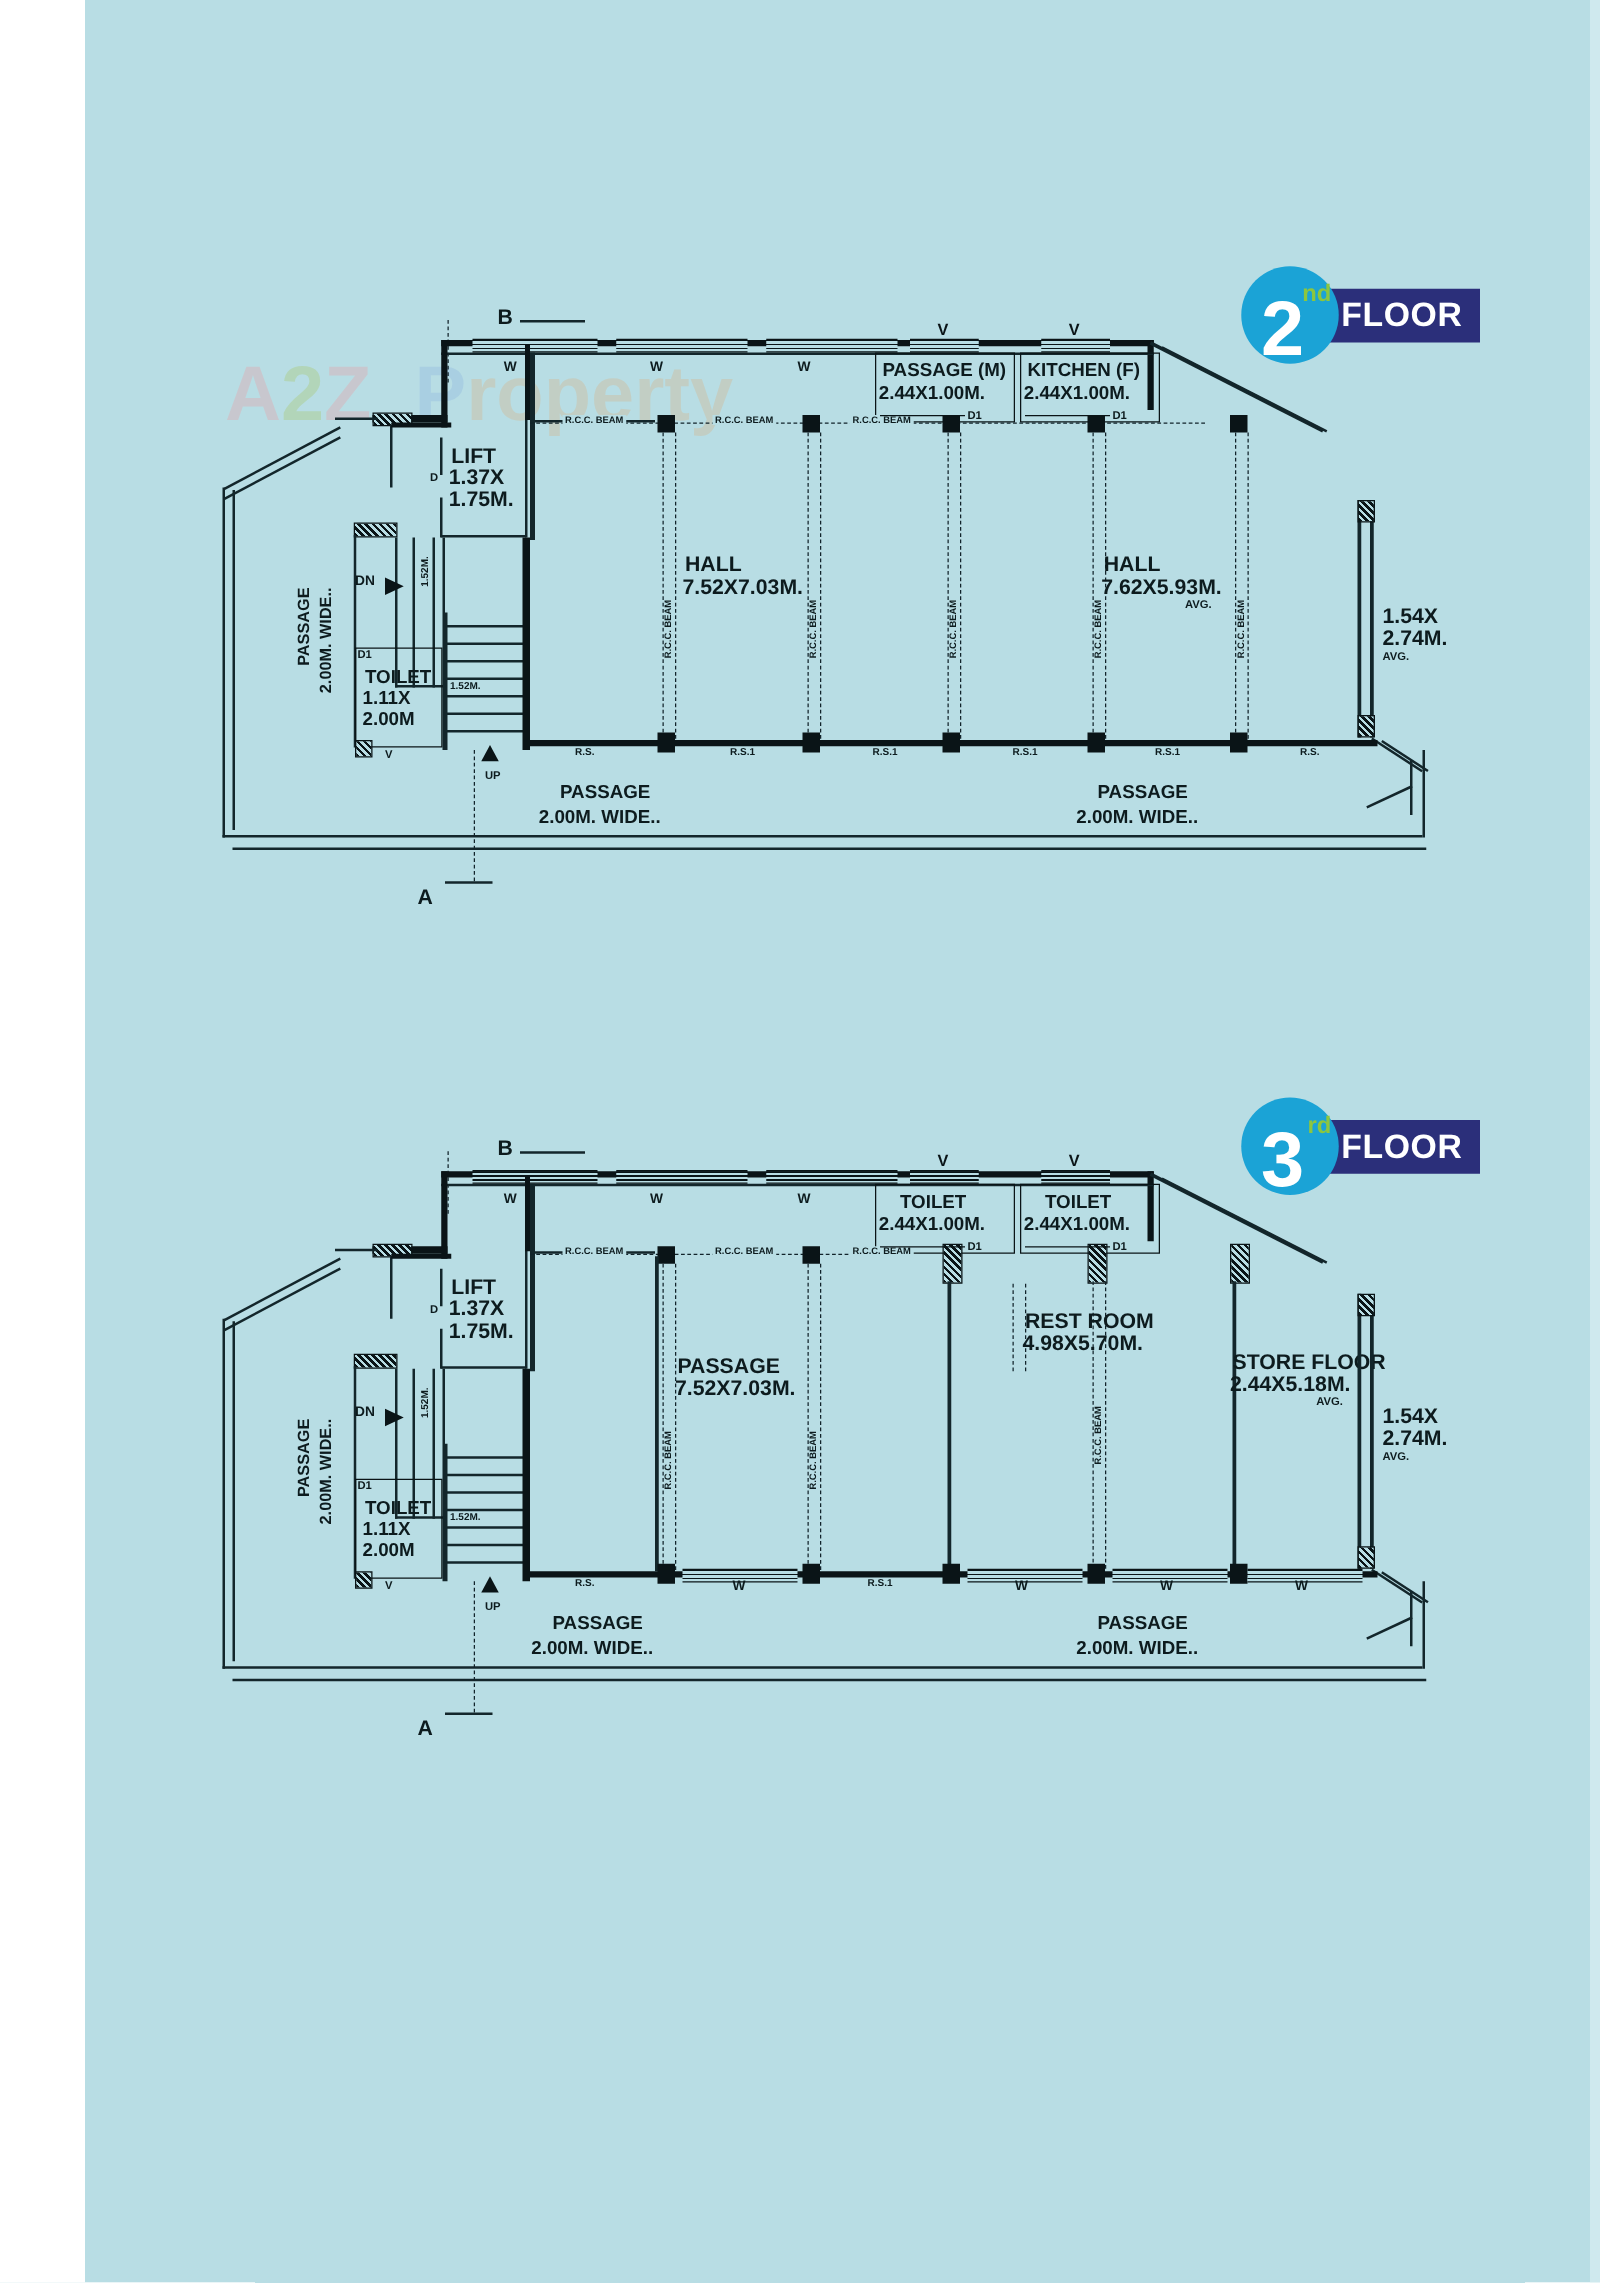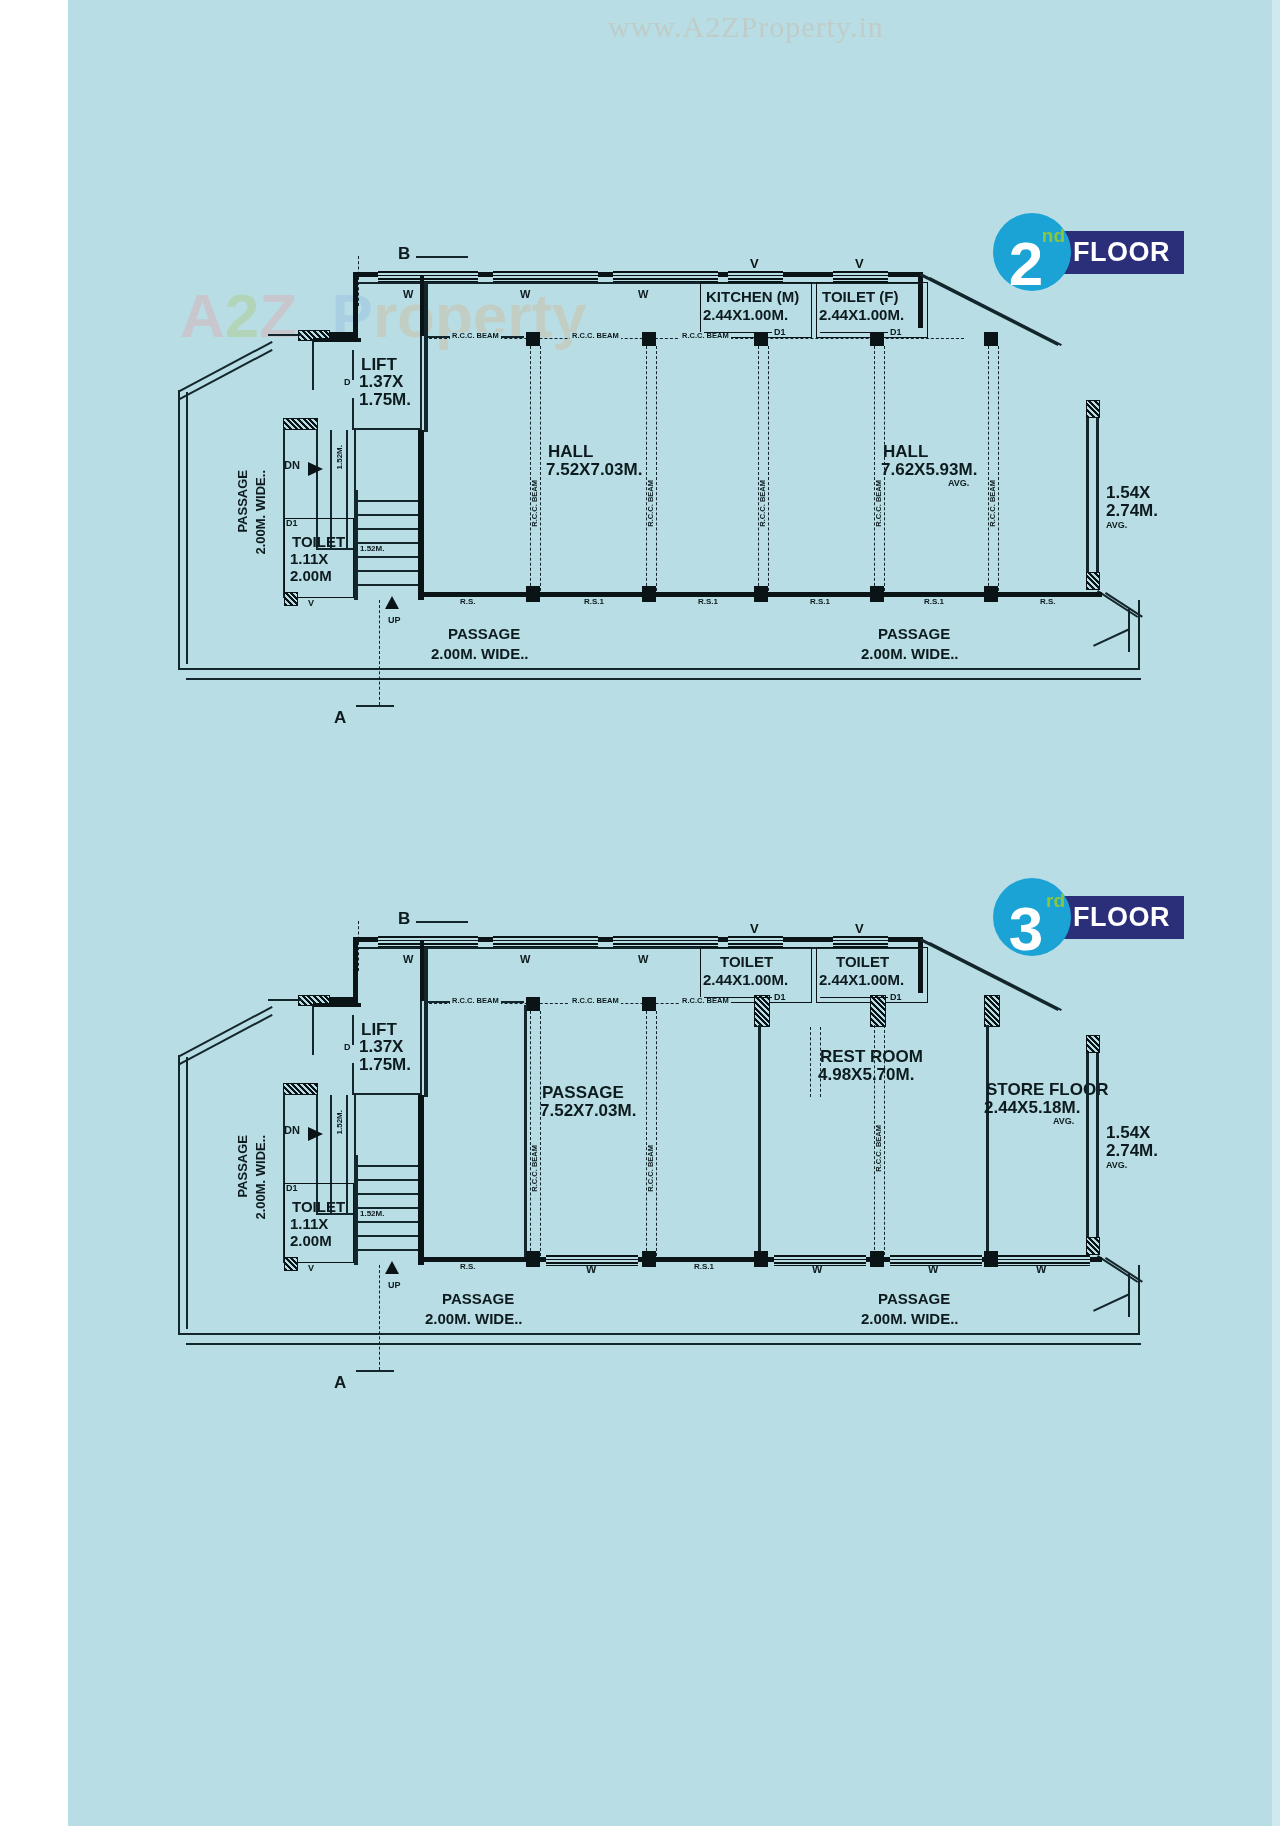--- a/index.html
+++ b/index.html
@@ -51,21 +51,20 @@
       border-right:7px solid transparent;border-bottom:13px solid #0a1417;}
   .vee{position:absolute;font-size:13px;font-weight:bold;color:#0a1417;}
 </style>
 </head>
 <body>
 
 <div class="page">
   <div class="sheet">
     <div class="sheet-right-edge"></div>
 
-    <div class="wm-top">www.A2ZProperty.in</div>
     <div class="wm-big">
       <span class="a">A</span><span class="two">2</span><span class="z">Z</span>
       <span class="p">&nbsp;P</span><span class="rest">roperty</span>
     </div>
 
     <div class="badge" style="left:925px;top:213px;">
       <div class="circ">
         <span class="num">2</span>
         <span class="ord">nd</span>
       </div>
@@ -92,26 +91,26 @@
       <div class="win" style="left:660px;top:271px;width:55px;height:9px;"></div>
       <div class="win" style="left:765px;top:271px;width:55px;height:9px;"></div>
 
       <div class="lbl t12" style="left:335px;top:288px;">W</div>
       <div class="lbl t12" style="left:452px;top:288px;">W</div>
       <div class="lbl t12" style="left:570px;top:288px;">W</div>
       <div class="vee" style="left:682px;top:256px;">V</div>
       <div class="vee" style="left:787px;top:256px;">V</div>
 
       <div class="room" style="left:632px;top:282px;width:112px;height:56px;"></div>
-      <div class="lbl t16" style="left:638px;top:289px;">KITCHEN (M)</div>
+      <div class="lbl t16" style="left:638px;top:289px;">PASSAGE (M)</div>
       <div class="lbl t16" style="left:635px;top:307px;">2.44X1.00M.</div>
       <div class="lbl t10" style="left:706px;top:327px;">D1</div>
 
       <div class="room" style="left:748px;top:282px;width:112px;height:56px;"></div>
-      <div class="lbl t16" style="left:754px;top:289px;">TOILET  (F)</div>
+      <div class="lbl t16" style="left:754px;top:289px;">KITCHEN  (F)</div>
       <div class="lbl t16" style="left:751px;top:307px;">2.44X1.00M.</div>
       <div class="lbl t10" style="left:822px;top:327px;">D1</div>
 
       <div class="wall" style="left:285px;top:272px;width:5px;height:70px;"></div>
       <div class="wall" style="left:230px;top:332px;width:60px;height:6px;"></div>
 
       <div class="hcol" style="left:230px;top:330px;width:32px;height:11px;"></div>
       <div class="thin" style="left:200px;top:334px;width:34px;height:2px;"></div>
 
       <div class="thin" style="left:112px;top:390px;width:105px;height:2px;transform:rotate(-28deg);transform-origin:left bottom;"></div>

